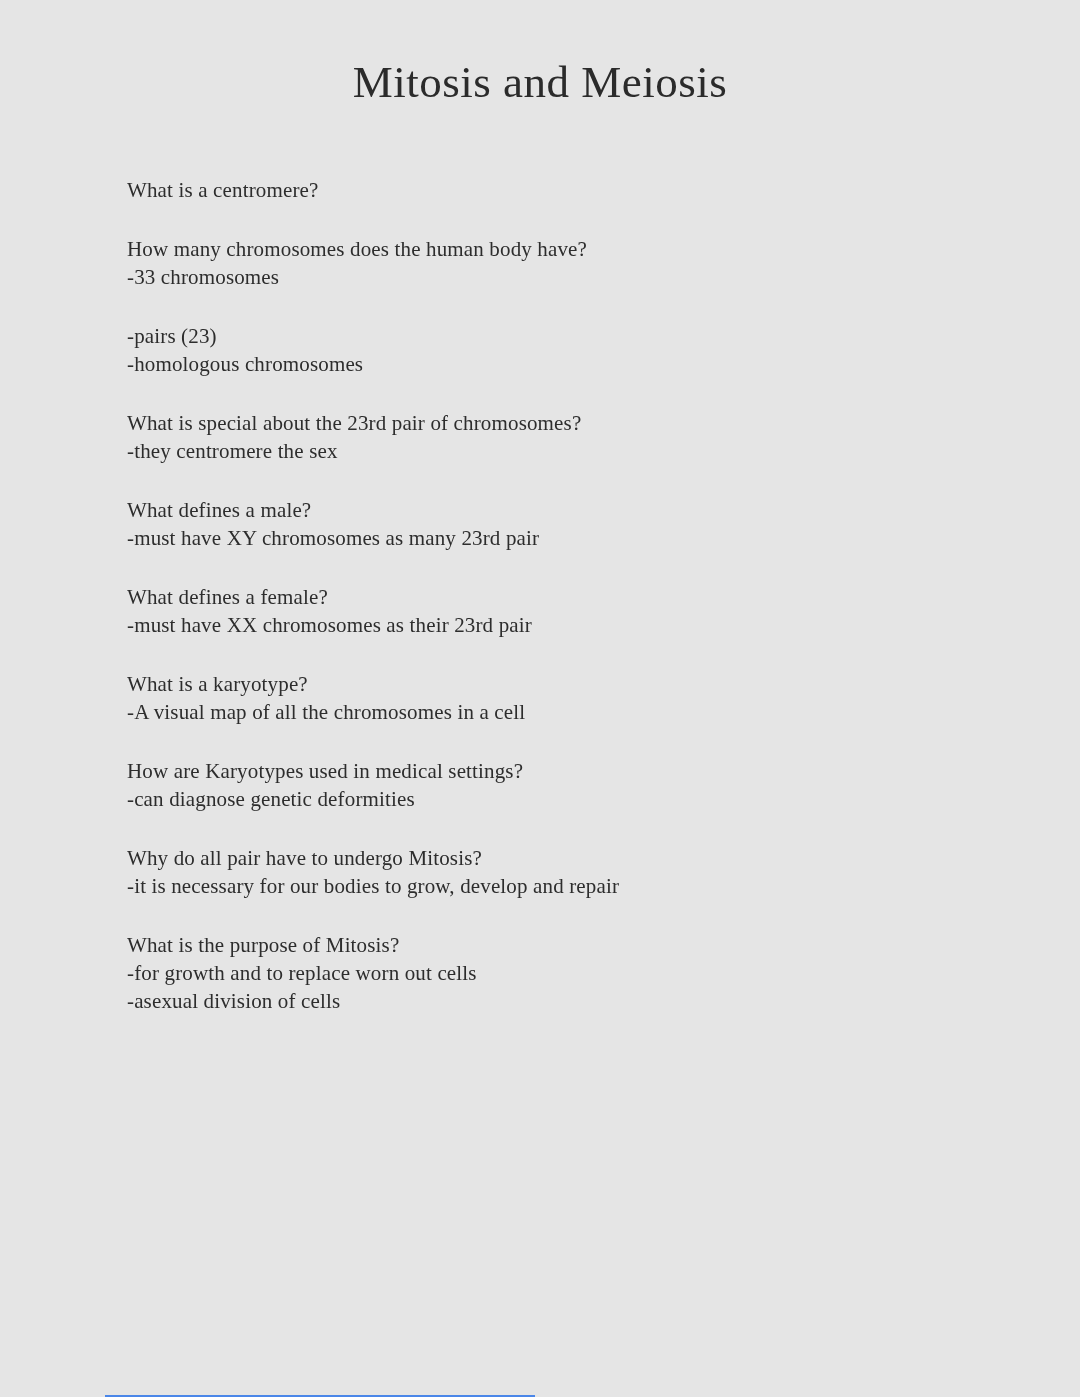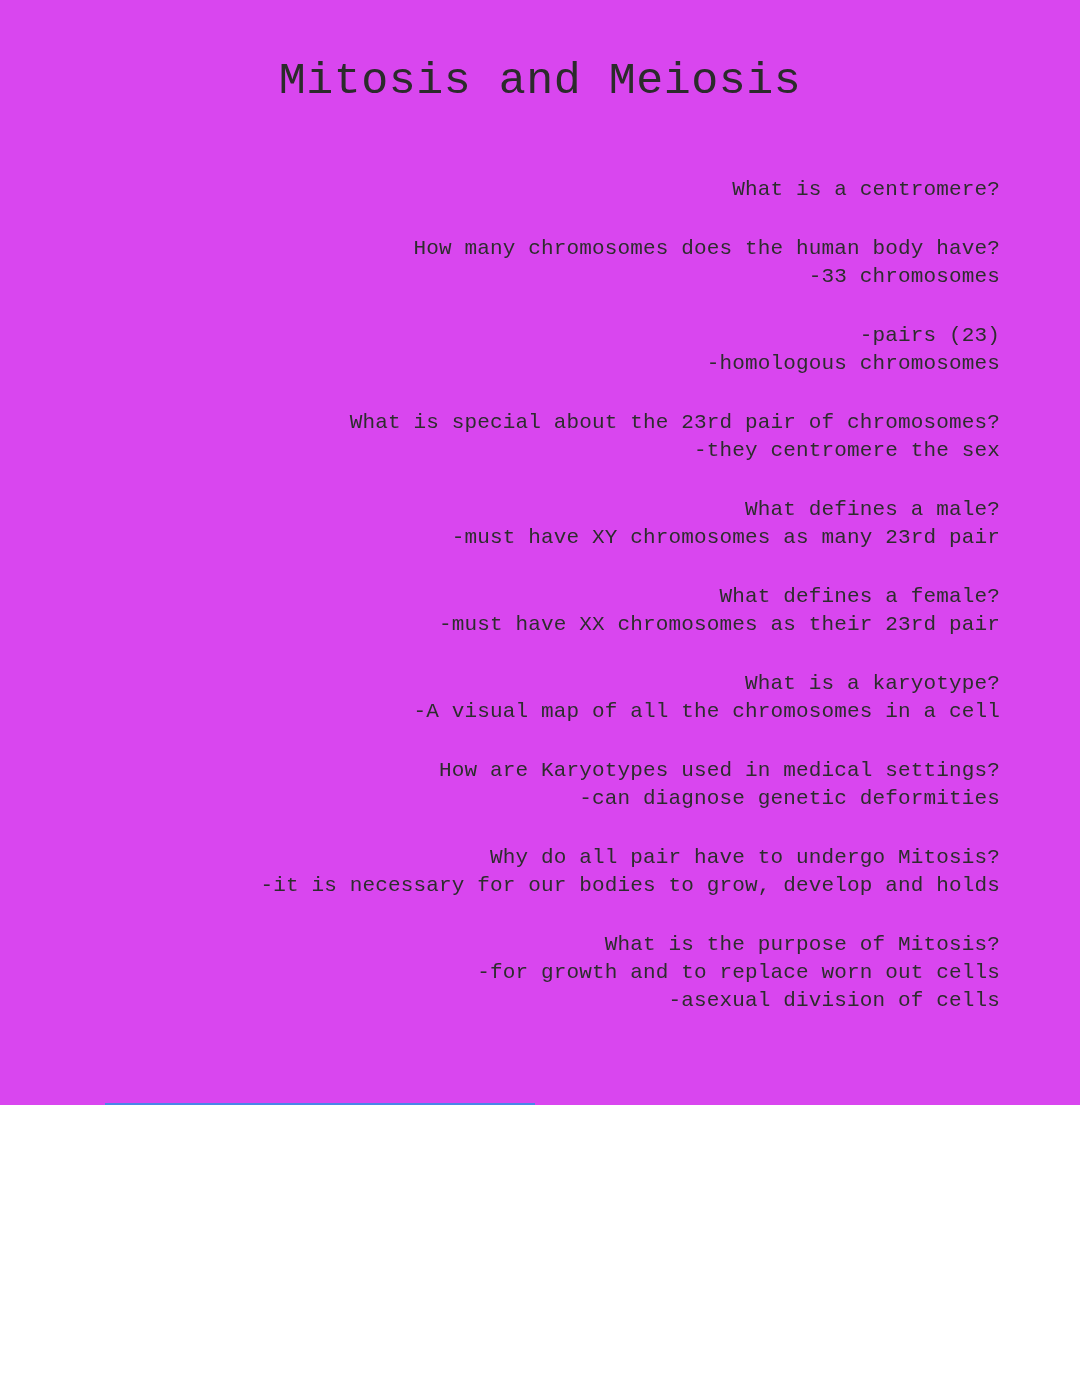--- a/index.html
+++ b/index.html
@@ -3,45 +3,44 @@
 <meta charset="utf-8">
 <style>
   html, body {
     margin: 0;
     padding: 0;
     background: #ffffff;
   }
   .page {
     position: relative;
     width: 1080px;
-    height: 1105px;
-    background: #d946ef;
+    height: 1397px;
+    background: #e5e5e5;
     overflow: hidden;
-    font-family: Liberation Mono, monospace;
+    font-family: Liberation Serif, serif;
     color: #2d2d2d;
   }
   .doc-title {
     margin: 56px 0 0 0;
     text-align: center;
     font-size: 45px;
     line-height: 52px;
     font-weight: 400;
     letter-spacing: 0.5px;
     color: #2b2b2b;
   }
   .qa-list {
     margin-top: 68px;
     padding-left: 127px;
     padding-right: 80px;
   }
   .qa-block {
     font-size: 21px;
     line-height: 28px;
     letter-spacing: 0.15px;
-    text-align: right;
   }
   .qa-block + .qa-block {
     margin-top: 31px;
   }
   .qa-question, .qa-answer {
     white-space: nowrap;
   }
   .page-divider-rule {
     position: absolute;
     left: 105px;
@@ -93,21 +92,21 @@
       <div class="qa-answer">-A visual map of all the chromosomes in a cell</div>
     </div>
 
     <div class="qa-block">
       <div class="qa-question">How are Karyotypes used in medical settings?</div>
       <div class="qa-answer">-can diagnose genetic deformities</div>
     </div>
 
     <div class="qa-block">
       <div class="qa-question">Why do all pair have to undergo Mitosis?</div>
-      <div class="qa-answer">-it is necessary for our bodies to grow, develop and holds</div>
+      <div class="qa-answer">-it is necessary for our bodies to grow, develop and repair</div>
     </div>
 
     <div class="qa-block">
       <div class="qa-question">What is the purpose of Mitosis?</div>
       <div class="qa-answer">-for growth and to replace worn out cells</div>
       <div class="qa-answer">-asexual division of cells</div>
     </div>
 
   </div>
 

